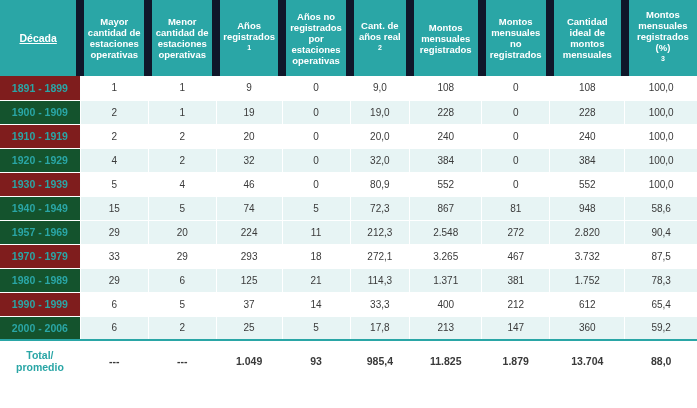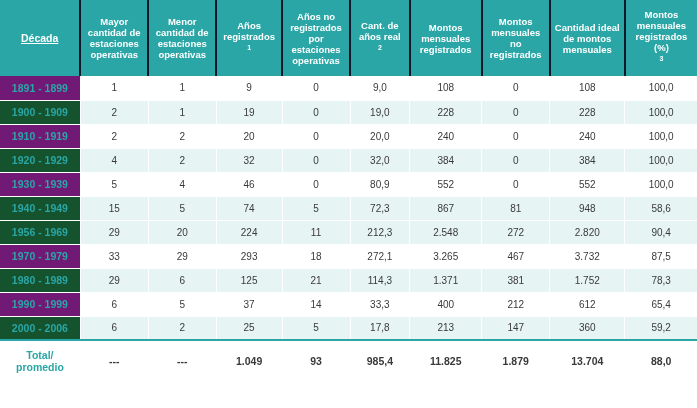--- a/index.html
+++ b/index.html
@@ -25,21 +25,21 @@
   }
   table.data-table th {
     background: #2aa6a6;
     color: #ffffff;
     font-weight: bold;
     font-size: 9.5px;
     line-height: 11px;
     text-align: center;
     vertical-align: middle;
     padding: 4px 3px;
-    border-right: 2px solid #0f172a;
+    border-right: 8px solid #0f172a;
     height: 76px;
     box-sizing: border-box;
   }
   table.data-table th:last-child {
     border-right: none;
   }
   table.data-table th.col-decada {
     font-size: 10.5px;
     text-decoration: underline;
   }
@@ -56,21 +56,21 @@
   table.data-table td.rowhead {
     color: #2aa6a6;
     font-weight: bold;
     font-size: 10.5px;
     background: #ffffff;
     text-align: center;
   }
   tr.band-white td { background: #ffffff; }
   tr.band-light td { background: #e7f4f4; }
   tr.band-light td.rowhead { background: #14532d; }
-  tr.band-white td.rowhead { background: #701a75; }
+  tr.band-white td.rowhead { background: #7f1d1d; }
 
   tr.total-row td {
     background: #ffffff;
     font-weight: bold;
     color: #3a3a3a;
     height: 40px;
     font-size: 10.5px;
     border-top: 2px solid #2aa6a6;
     border-bottom: none;
     margin-left: 20px;
@@ -204,21 +204,21 @@
           <td class="sep">5</td>
           <td class="sep">74</td>
           <td class="sep">5</td>
           <td class="sep">72,3</td>
           <td class="sep">867</td>
           <td class="sep">81</td>
           <td class="sep">948</td>
           <td class="">58,6</td>
         </tr>
         <tr class="band-light">
-          <td class="rowhead sep">1956 - 1969</td>
+          <td class="rowhead sep">1957 - 1969</td>
           <td class="sep">29</td>
           <td class="sep">20</td>
           <td class="sep">224</td>
           <td class="sep">11</td>
           <td class="sep">212,3</td>
           <td class="sep">2.548</td>
           <td class="sep">272</td>
           <td class="sep">2.820</td>
           <td class="">90,4</td>
         </tr>

